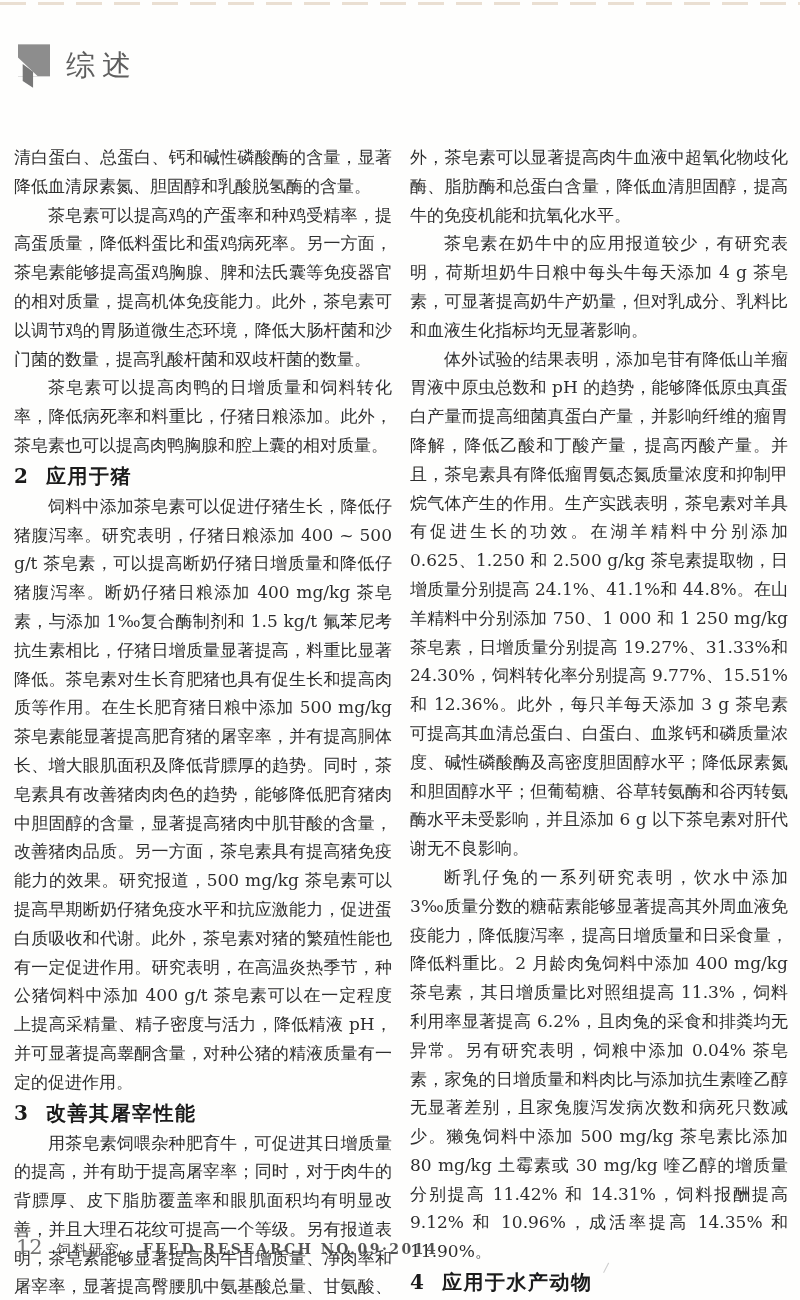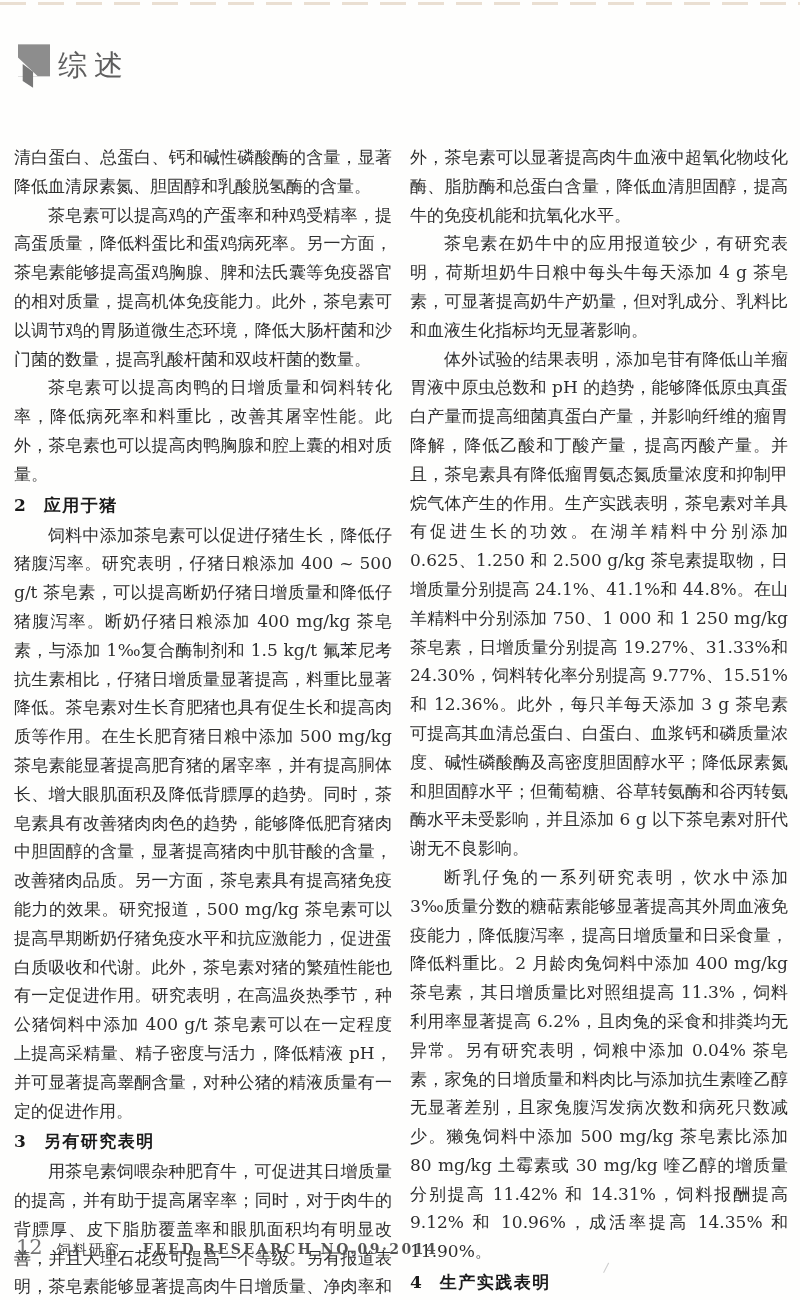--- a/index.html
+++ b/index.html
@@ -9,39 +9,39 @@
     position:relative;
     font-family:"DejaVu Sans",sans-serif;
     overflow:hidden;
   }
   .top-dashes{
     position:absolute;top:2px;left:0;width:800px;height:3px;
     background:repeating-linear-gradient(90deg,#eadfd2 0px,#eadfd2 26px,rgba(0,0,0,0) 26px,rgba(0,0,0,0) 38px);
   }
   .page-header{
     position:absolute;top:44px;left:18px;
-    display:flex;align-items:center;gap:8px;
+    display:flex;align-items:center;gap:16px;
   }
   .logo{width:32px;height:44px;display:block;}
   .section-label{
     font-size:29px;color:#5e5e5e;letter-spacing:7px;
     font-family:"DejaVu Serif",serif;
   }
   .col{
     position:absolute;top:143px;width:378px;
     font-size:17px;line-height:28.8px;
     text-align:justify;color:#2e2e2e;
     font-family:"DejaVu Serif","DejaVu Sans",serif;
   }
   .col-left{left:14px;}
   .col-right{left:410px;}
   .col p{margin:0;}
   .indent{text-indent:2em;}
   .heading{
-    font-size:17px;font-weight:700;color:#1b1b1b;
+    font-size:20px;font-weight:700;color:#1b1b1b;
     margin:6px 0 4px 0;letter-spacing:1.5px;line-height:32px;
     text-align:left;
   }
   .heading .num{
     font-family:"DejaVu Serif",serif;
     margin-right:18px;letter-spacing:0;
   }
   .page-footer{
     position:absolute;top:1226px;left:16px;
     display:flex;align-items:baseline;
@@ -72,33 +72,33 @@
     <rect x="0" y="0" width="34" height="34" fill="#8d8d8d"></rect>
     <polygon points="0,14 21,34 0,34" fill="#fefefd"></polygon>
     <polygon points="5,21 16,29 16,46 5,39" fill="#787878"></polygon>
   </svg>
   <span class="section-label">综述</span>
 </div>
 
 <div class="col col-left">
   <p>清白蛋白、总蛋白、钙和碱性磷酸酶的含量，显著降低血清尿素氮、胆固醇和乳酸脱氢酶的含量。</p>
   <p class="indent">茶皂素可以提高鸡的产蛋率和种鸡受精率，提高蛋质量，降低料蛋比和蛋鸡病死率。另一方面，茶皂素能够提高蛋鸡胸腺、脾和法氏囊等免疫器官的相对质量，提高机体免疫能力。此外，茶皂素可以调节鸡的胃肠道微生态环境，降低大肠杆菌和沙门菌的数量，提高乳酸杆菌和双歧杆菌的数量。</p>
-  <p class="indent">茶皂素可以提高肉鸭的日增质量和饲料转化率，降低病死率和料重比，改善其屠宰性能。此外，茶皂素也可以提高肉鸭胸腺和腔上囊的相对质量。</p>
+  <p class="indent">茶皂素可以提高肉鸭的日增质量和饲料转化率，降低病死率和料重比，仔猪日粮添加。此外，茶皂素也可以提高肉鸭胸腺和腔上囊的相对质量。</p>
   <p class="heading"><span class="num">2</span><span>应用于猪</span></p>
   <p class="indent">饲料中添加茶皂素可以促进仔猪生长，降低仔猪腹泻率。研究表明，仔猪日粮添加 400 ~ 500 g/t 茶皂素，可以提高断奶仔猪日增质量和降低仔猪腹泻率。断奶仔猪日粮添加 400 mg/kg 茶皂素，与添加 1‰复合酶制剂和 1.5 kg/t 氟苯尼考抗生素相比，仔猪日增质量显著提高，料重比显著降低。茶皂素对生长育肥猪也具有促生长和提高肉质等作用。在生长肥育猪日粮中添加 500 mg/kg 茶皂素能显著提高肥育猪的屠宰率，并有提高胴体长、增大眼肌面积及降低背膘厚的趋势。同时，茶皂素具有改善猪肉肉色的趋势，能够降低肥育猪肉中胆固醇的含量，显著提高猪肉中肌苷酸的含量，改善猪肉品质。另一方面，茶皂素具有提高猪免疫能力的效果。研究报道，500 mg/kg 茶皂素可以提高早期断奶仔猪免疫水平和抗应激能力，促进蛋白质吸收和代谢。此外，茶皂素对猪的繁殖性能也有一定促进作用。研究表明，在高温炎热季节，种公猪饲料中添加 400 g/t 茶皂素可以在一定程度上提高采精量、精子密度与活力，降低精液 pH，并可显著提高睾酮含量，对种公猪的精液质量有一定的促进作用。</p>
-  <p class="heading"><span class="num">3</span><span>另有研究表明</span></p>
+  <p class="heading"><span class="num">3</span><span>改善其屠宰性能</span></p>
   <p class="indent">用茶皂素饲喂杂种肥育牛，可促进其日增质量的提高，并有助于提高屠宰率；同时，对于肉牛的背膘厚、皮下脂肪覆盖率和眼肌面积均有明显改善，并且大理石花纹可提高一个等级。另有报道表明，茶皂素能够显著提高肉牛日增质量、净肉率和屠宰率，显著提高臀腰肌中氨基酸总量、甘氨酸、组氨酸和精氨酸含量，提高肉骨比、熟肉率和眼肌面积，提高皮下脂肪覆盖度和高档牛肉质量。此</p>
 </div>
 
 <div class="col col-right">
   <p>外，茶皂素可以显著提高肉牛血液中超氧化物歧化酶、脂肪酶和总蛋白含量，降低血清胆固醇，提高牛的免疫机能和抗氧化水平。</p>
   <p class="indent">茶皂素在奶牛中的应用报道较少，有研究表明，荷斯坦奶牛日粮中每头牛每天添加 4 g 茶皂素，可显著提高奶牛产奶量，但对乳成分、乳料比和血液生化指标均无显著影响。</p>
   <p class="indent">体外试验的结果表明，添加皂苷有降低山羊瘤胃液中原虫总数和 pH 的趋势，能够降低原虫真蛋白产量而提高细菌真蛋白产量，并影响纤维的瘤胃降解，降低乙酸和丁酸产量，提高丙酸产量。并且，茶皂素具有降低瘤胃氨态氮质量浓度和抑制甲烷气体产生的作用。生产实践表明，茶皂素对羊具有促进生长的功效。在湖羊精料中分别添加 0.625、1.250 和 2.500 g/kg 茶皂素提取物，日增质量分别提高 24.1%、41.1%和 44.8%。在山羊精料中分别添加 750、1 000 和 1 250 mg/kg 茶皂素，日增质量分别提高 19.27%、31.33%和 24.30%，饲料转化率分别提高 9.77%、15.51%和 12.36%。此外，每只羊每天添加 3 g 茶皂素可提高其血清总蛋白、白蛋白、血浆钙和磷质量浓度、碱性磷酸酶及高密度胆固醇水平；降低尿素氮和胆固醇水平；但葡萄糖、谷草转氨酶和谷丙转氨酶水平未受影响，并且添加 6 g 以下茶皂素对肝代谢无不良影响。</p>
   <p class="indent">断乳仔兔的一系列研究表明，饮水中添加 3‰质量分数的糖萜素能够显著提高其外周血液免疫能力，降低腹泻率，提高日增质量和日采食量，降低料重比。2 月龄肉兔饲料中添加 400 mg/kg 茶皂素，其日增质量比对照组提高 11.3%，饲料利用率显著提高 6.2%，且肉兔的采食和排粪均无异常。另有研究表明，饲粮中添加 0.04% 茶皂素，家兔的日增质量和料肉比与添加抗生素喹乙醇无显著差别，且家兔腹泻发病次数和病死只数减少。獭兔饲料中添加 500 mg/kg 茶皂素比添加 80 mg/kg 土霉素或 30 mg/kg 喹乙醇的增质量分别提高 11.42% 和 14.31%，饲料报酬提高 9.12% 和 10.96%，成活率提高 14.35% 和 11.90%。</p>
-  <p class="heading"><span class="num">4</span><span>生产实践表明</span></p>
+  <p class="heading"><span class="num">4</span><span>应用于水产动物</span></p>
   <p class="indent">茶皂素在水产动物生产中具有重要的应用价值。一方面，茶皂素具有很强的鱼毒活性，在虾蟹养殖中用做清塘剂起效快，鱼毒作用时间短，对虾</p>
 </div>
 
 <div class="page-footer">
   <span class="page-num">12</span>
   <span class="journal-cn">饲料研究</span>
   <span class="journal-en">FEED RESEARCH NO.09·2014</span>
 </div>
 
 <div class="stray-mark">/</div>

